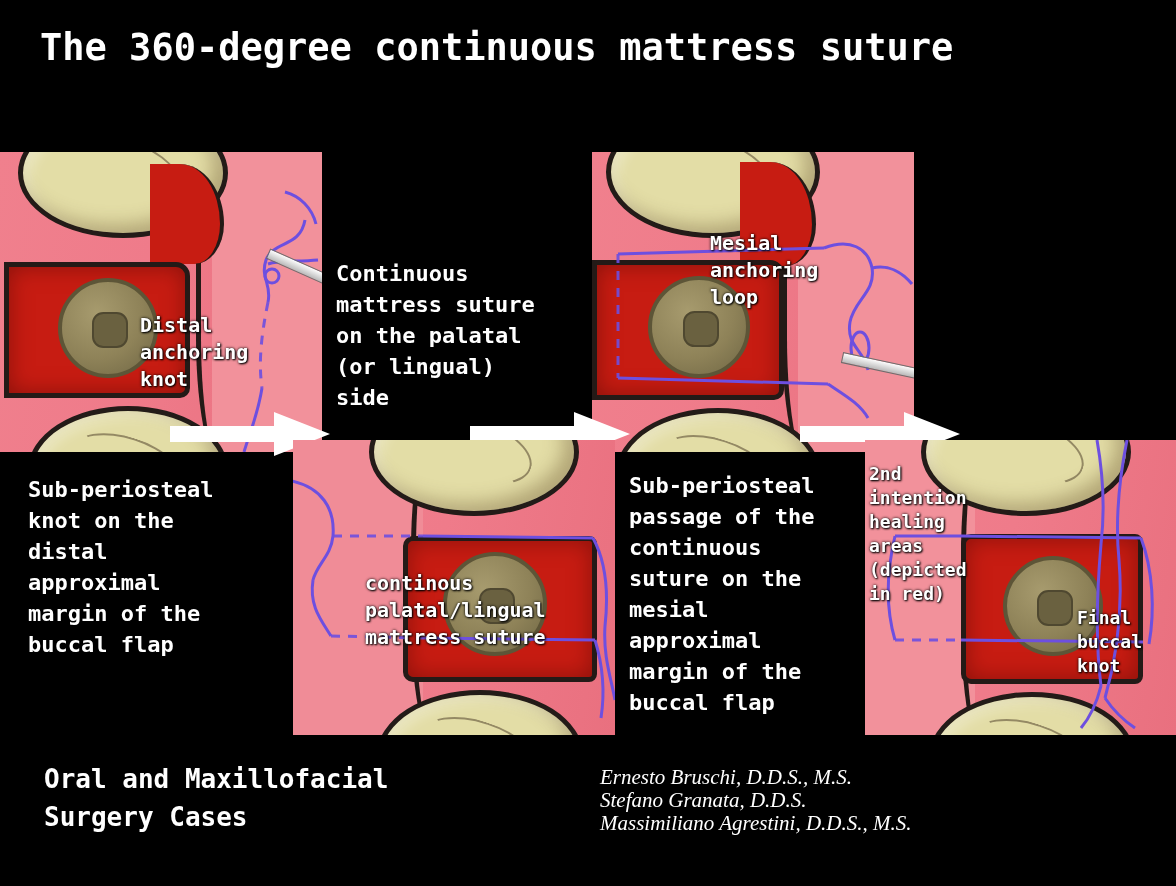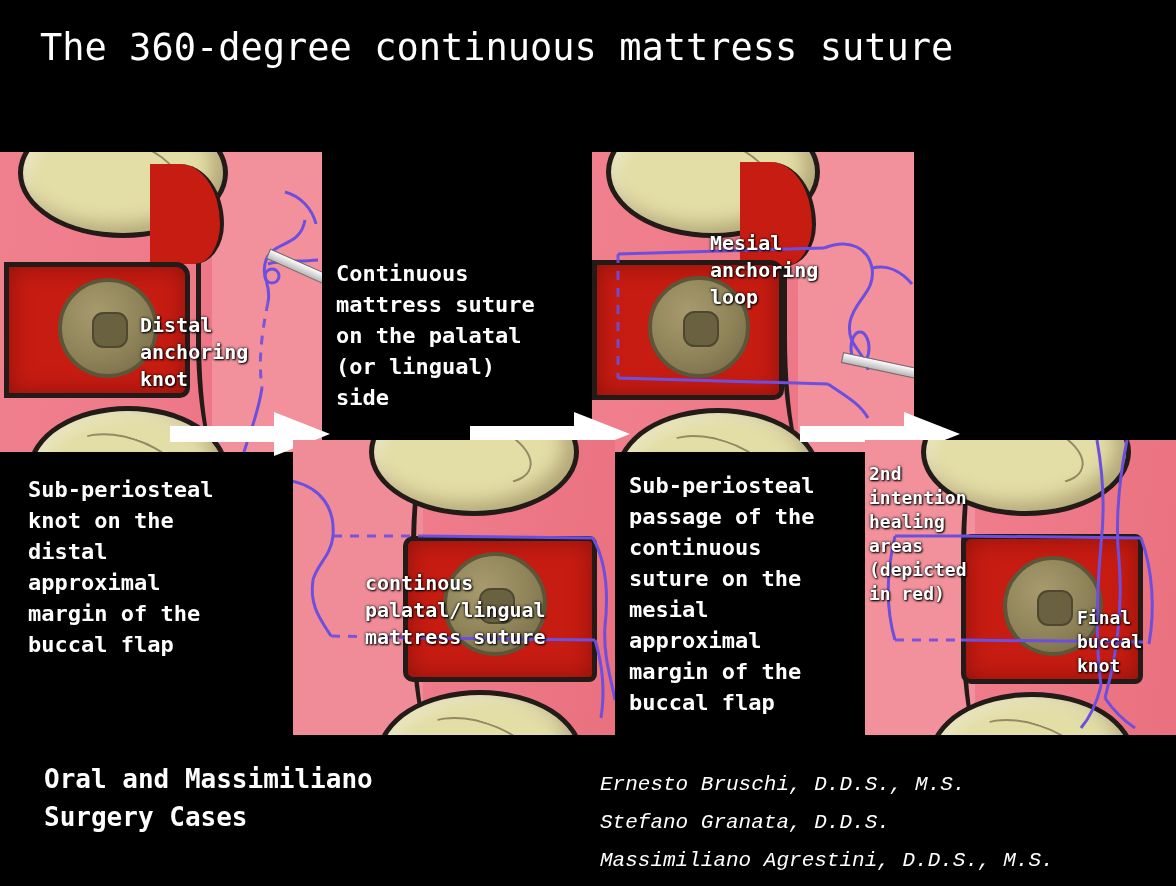--- a/index.html
+++ b/index.html
@@ -2,21 +2,21 @@
 <html><head>
 <meta charset="utf-8">
 <title>360-degree continuous mattress suture graphical abstract</title>
 <style>
   html,body{margin:0;padding:0;background:#000;}
   body{width:1176px;height:886px;overflow:hidden;font-family:"DejaVu Sans Mono","Liberation Mono",monospace;}
   .poster{position:relative;width:1176px;height:886px;background:#000;overflow:hidden;}
 
   
   .title{position:absolute;left:0;top:0;width:1176px;height:150px;background:#000;}
-  .title-line{position:absolute;left:40px;color:#fff;font-size:37px;font-weight:400;
+  .title-line{position:absolute;left:40px;color:#fff;font-size:37px;font-weight:700;
               letter-spacing:0px;white-space:pre;font-family:"DejaVu Sans Mono","Liberation Mono",monospace;}
   .title-line.l1{top:26px;}
   .title-line.l2{top:78px;}
 
   
   .panel{position:absolute;overflow:hidden;background:#ef7b8a;}
 
   
   .gum{position:absolute;inset:0;background:
       linear-gradient(100deg,#f0808d 0%,#ef7b8a 45%,#e9707f 100%);}
@@ -52,22 +52,22 @@
           font-family:"DejaVu Sans Mono","Liberation Mono",monospace;}
   .olabel.small{font-size:18px;line-height:24px;}
 
   
   .arrow{position:absolute;height:44px;}
   .arrow svg{display:block;}
 
   
   .footer-journal{position:absolute;color:#fff;font-size:26px;line-height:38px;font-weight:700;
         white-space:pre-line;font-family:"DejaVu Sans Mono","Liberation Mono",monospace;}
-  .footer-authors{position:absolute;color:#fff;font-size:21px;line-height:38px;font-style:italic;
-        white-space:pre-line;font-family:Liberation Mono, monospace;}
+  .footer-authors{position:absolute;color:#fff;font-size:21px;line-height:23px;font-style:italic;
+        white-space:pre-line;font-family:Liberation Serif, serif;}
 </style>
 </head>
 <body>
 
 <div class="poster">
 
   <div class="title">
     <div class="title-line l1">The 360-degree continuous mattress suture</div>
   </div>
 
@@ -208,19 +208,19 @@
 healing
 areas
 (depicted
 in red)</div>
     <div class="olabel small" style="left:212px;top:166px;">Final
 buccal
 knot</div>
   </div>
 
   <div style="position:absolute;left:0;top:735px;width:1176px;height:151px;background:#000;"></div>
-  <div class="footer-journal" style="left:44px;top:760px;">Oral and Massimiliano
+  <div class="footer-journal" style="left:44px;top:760px;">Oral and Maxillofacial
 Surgery Cases</div>
   <div class="footer-authors" style="left:600px;top:766px;">Ernesto Bruschi, D.D.S., M.S.
 Stefano Granata, D.D.S.
 Massimiliano Agrestini, D.D.S., M.S.</div>
 
 </div>
 
 </body></html>

